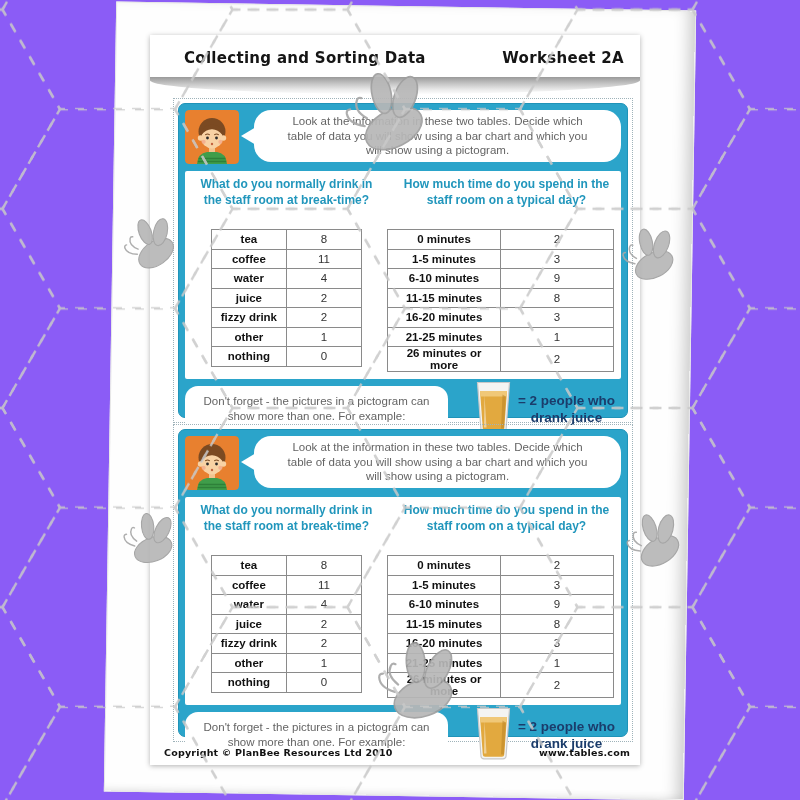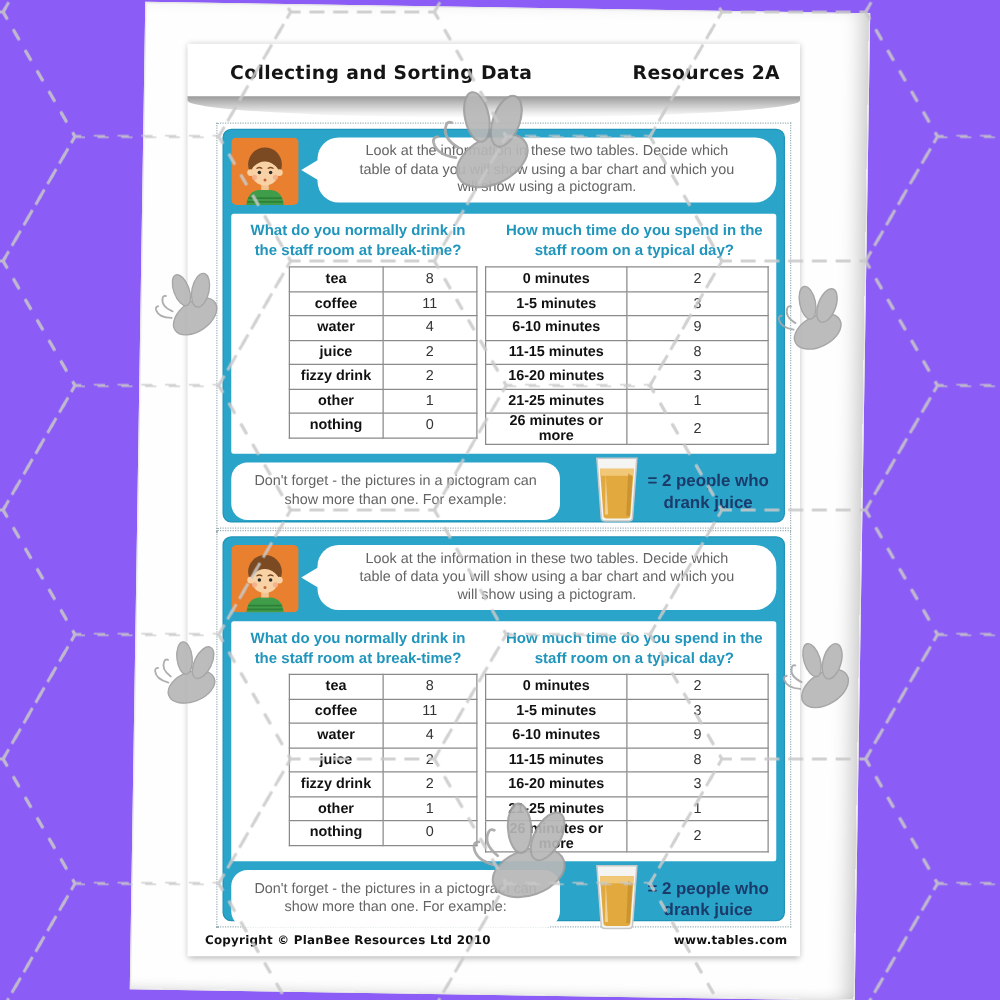--- a/index.html
+++ b/index.html
@@ -61,21 +61,21 @@
   .speech::before {
     content:""; position:absolute; left:-13px; top:17px;
     border:9px solid transparent; border-right:15px solid #ffffff; border-left:0;
   }
   .speech-text { font-size:11.5px; line-height:1.3; color:#646464; max-width:360px; }
 
   .tables-row {
     margin-top:5px; flex:1; background:#ffffff; border-radius:2px;
     display:flex; justify-content:space-between; padding:5px 6px 7px; box-sizing:border-box;
   }
-  .table-group { display:flex; flex-direction:column; align-items:flex-end; }
+  .table-group { display:flex; flex-direction:column; align-items:center;gap:16px; }
   .table-group.drink { width:45%; }
   .table-group.time  { width:54%; }
   .table-title {
     color:#2196BC; font-weight:bold; font-size:12px; line-height:1.3;
     text-align:center; margin:1px 0 5px;
   }
   .table-group.drink .table-title { max-width:205px; }
   .table-group.time  .table-title { max-width:215px;margin-left:12px; }
   table.data-table { border-collapse:collapse;border-radius:18px; }
   table.data-table td {
@@ -165,21 +165,21 @@
       </g>
     </defs>
   </svg>
 
   <div class="photo-backdrop"></div>
 
   <div class="sheet">
 
     <div class="sheet-header">
       <span class="page-title">Collecting and Sorting Data</span>
-      <span class="worksheet-label">Resources 2A</span>
+      <span class="worksheet-label">Worksheet 2A</span>
     </div>
     <div class="fold-shadow"></div>
 
     <div class="cut-box s1">
   <div class="panel">
 
     <div class="bubble-row">
       <div class="avatar">
         <svg width="54" height="54" viewBox="0 0 54 54">
                 <use href="#boy-avatar"></use>

